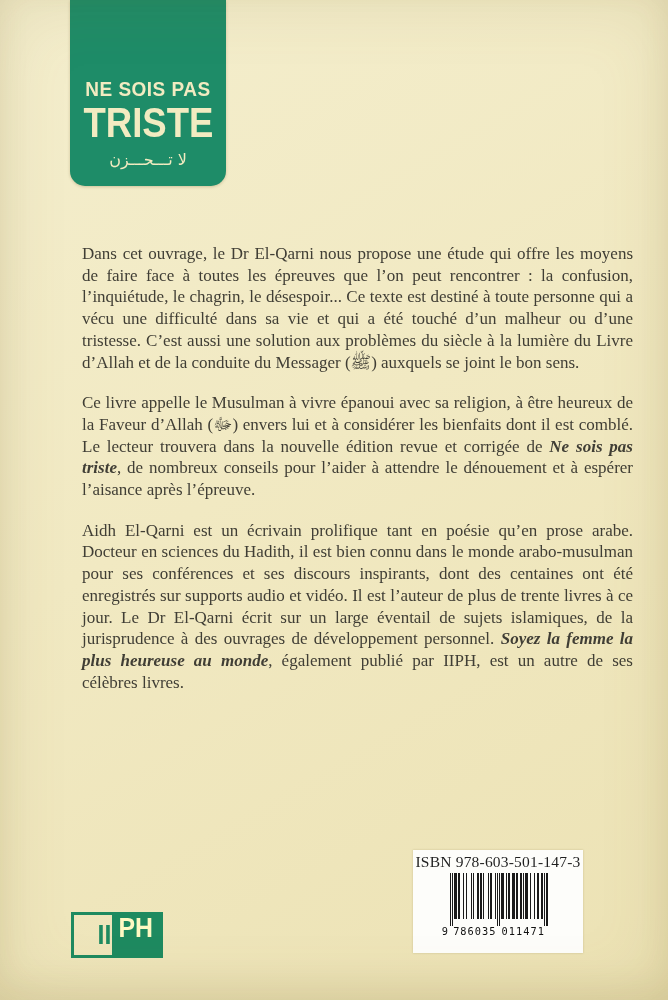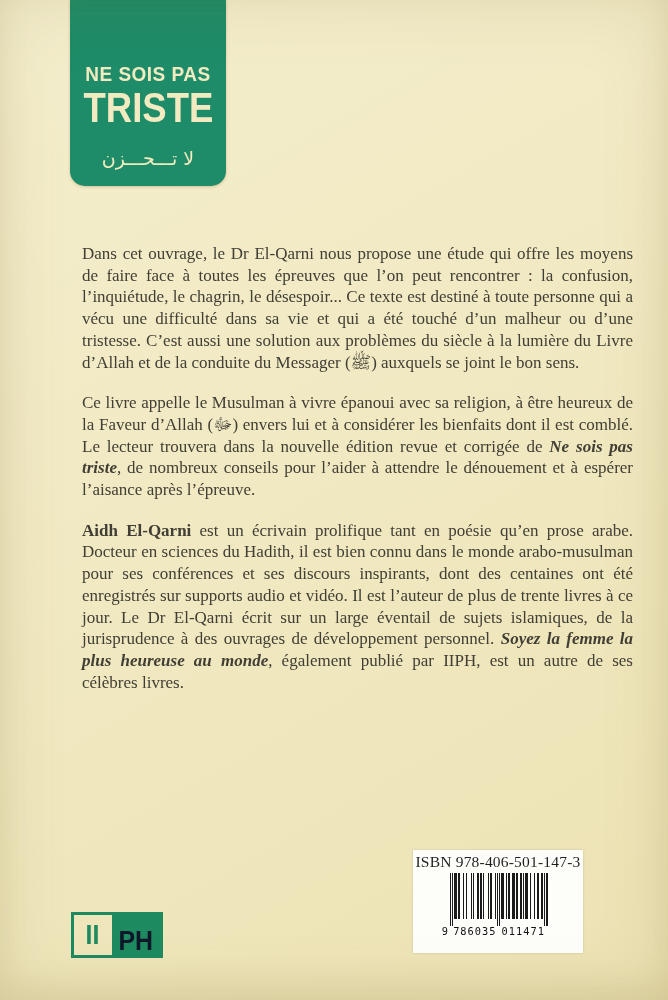--- a/index.html
+++ b/index.html
@@ -27,33 +27,33 @@
   .title-line1{
     font-family:"Liberation Sans",sans-serif;font-weight:700;
     font-size:20px;letter-spacing:.5px;transform:scaleX(.95);white-space:nowrap;
   }
   .title-line2{
     font-family:"Liberation Sans",sans-serif;font-weight:700;
     font-size:43px;line-height:.88;transform:scaleX(.85);white-space:nowrap;
     margin-top:3px;
   }
   .title-arabic{
-    font-family:"DejaVu Sans",sans-serif;font-size:19px;margin-top:20px;
+    font-family:"DejaVu Sans",sans-serif;font-size:16px;margin-top:8px;
     letter-spacing:.5px;
   }
   
   .blurb{
     position:absolute;left:82px;top:243px;width:551px;
     font-size:17px;line-height:21.7px;color:#403e35;
     text-align:justify;
   }
   .blurb p{margin:0 0 19px 0;}
   .blurb p.heading{margin:3px 0 0 0;}
   .run-n{font-style:normal;font-weight:normal;}
-  .run-b{font-weight:bold;}
+  .run-b{font-weight:normal;}
   .run-i{font-style:italic;}
   .run-bi{font-weight:bold;font-style:italic;}
   
   .barcode-panel{
     position:absolute;left:413px;top:850px;width:170px;height:103px;
     background:#fdfdfa;
     display:flex;flex-direction:column;align-items:center;
     box-sizing:border-box;padding-top:3px;
     box-shadow:0 0 2px rgba(100,80,30,.25);
   }
@@ -62,26 +62,26 @@
     letter-spacing:.2px;white-space:nowrap;line-height:18px;
   }
   .barcode-panel svg{display:block;margin-top:1px;}
   
   .iiph-logo{
     position:absolute;left:71px;top:912px;width:92px;height:46px;
     border:3px solid #1e8a60;box-sizing:border-box;
     display:flex;background:transparent;
   }
   .iiph-left{
-    flex:0 0 44%;display:flex;align-items:center;justify-content:center;
+    flex:0 0 44%;display:flex;align-items:center;justify-content:flex-end;
     color:#1e8a60;background:transparent;
   }
   .iiph-right{
-    flex:1;display:flex;align-items:flex-end;justify-content:center;
-    background:#1e8a60;color:#0f172a;
+    flex:1;display:flex;align-items:flex-start;justify-content:center;
+    background:#1e8a60;color:#fef9c3;
   }
   .iiph-left span,.iiph-right span{
     font-family:"Liberation Sans",sans-serif;font-weight:800;font-size:27px;
     transform:scaleX(.92);letter-spacing:0px;line-height:1;
   }
 </style>
 </head>
 <body>
 
 <div class="cover">
@@ -92,21 +92,21 @@
     <div class="title-arabic">لا تـــحـــزن</div>
   </div>
 
   <div class="blurb" id="blurb">
       <p><span class="run-n">Dans cet ouvrage, le Dr El-Qarni nous propose une étude qui offre les moyens de faire face à toutes les épreuves que l’on peut rencontrer : la confusion, l’inquiétude, le chagrin, le désespoir... Ce texte est destiné à toute personne qui a vécu une difficulté dans sa vie et qui a été touché d’un malheur ou d’une tristesse. C’est aussi une solution aux problèmes du siècle à la lumière du Livre d’Allah et de la conduite du Messager (ﷺ) auxquels se joint le bon sens.</span></p>
       <p><span class="run-n">Ce livre appelle le Musulman à vivre épanoui avec sa religion, à être heureux de la Faveur d’Allah (ﷻ) envers lui et à considérer les bienfaits dont il est comblé. Le lecteur trouvera dans la nouvelle édition revue et corrigée de </span><span class="run-bi">Ne sois pas triste</span><span class="run-n">, de nombreux conseils pour l’aider à attendre le dénouement et à espérer l’aisance après l’épreuve.</span></p>
       <p><span class="run-b">Aidh El-Qarni</span><span class="run-n"> est un écrivain prolifique tant en poésie qu’en prose arabe. Docteur en sciences du Hadith, il est bien connu dans le monde arabo-musulman pour ses conférences et ses discours inspirants, dont des centaines ont été enregistrés sur supports audio et vidéo. Il est l’auteur de plus de trente livres à ce jour. Le Dr El-Qarni écrit sur un large éventail de sujets islamiques, de la jurisprudence à des ouvrages de développement personnel. </span><span class="run-bi">Soyez la femme la plus heureuse au monde</span><span class="run-n">, également publié par IIPH, est un autre de ses célèbres livres.</span></p>
     </div>
 
   <div class="barcode-panel">
-    <div class="isbn-label">ISBN 978-406-501-147-3</div>
+    <div class="isbn-label">ISBN 978-603-501-147-3</div>
     <svg id="ean-svg" width="156" height="66" viewBox="-9 0 112 64" shape-rendering="crispEdges" aria-hidden="true">
         <rect x="0" y="1" width="1" height="51" fill="#1a1a1a"></rect>
         <rect x="2" y="1" width="1" height="51" fill="#1a1a1a"></rect>
         <rect x="4" y="1" width="1" height="45" fill="#1a1a1a"></rect>
         <rect x="5" y="1" width="1" height="45" fill="#1a1a1a"></rect>
         <rect x="6" y="1" width="1" height="45" fill="#1a1a1a"></rect>
         <rect x="8" y="1" width="1" height="45" fill="#1a1a1a"></rect>
         <rect x="9" y="1" width="1" height="45" fill="#1a1a1a"></rect>
         <rect x="13" y="1" width="1" height="45" fill="#1a1a1a"></rect>
         <rect x="16" y="1" width="1" height="45" fill="#1a1a1a"></rect>

